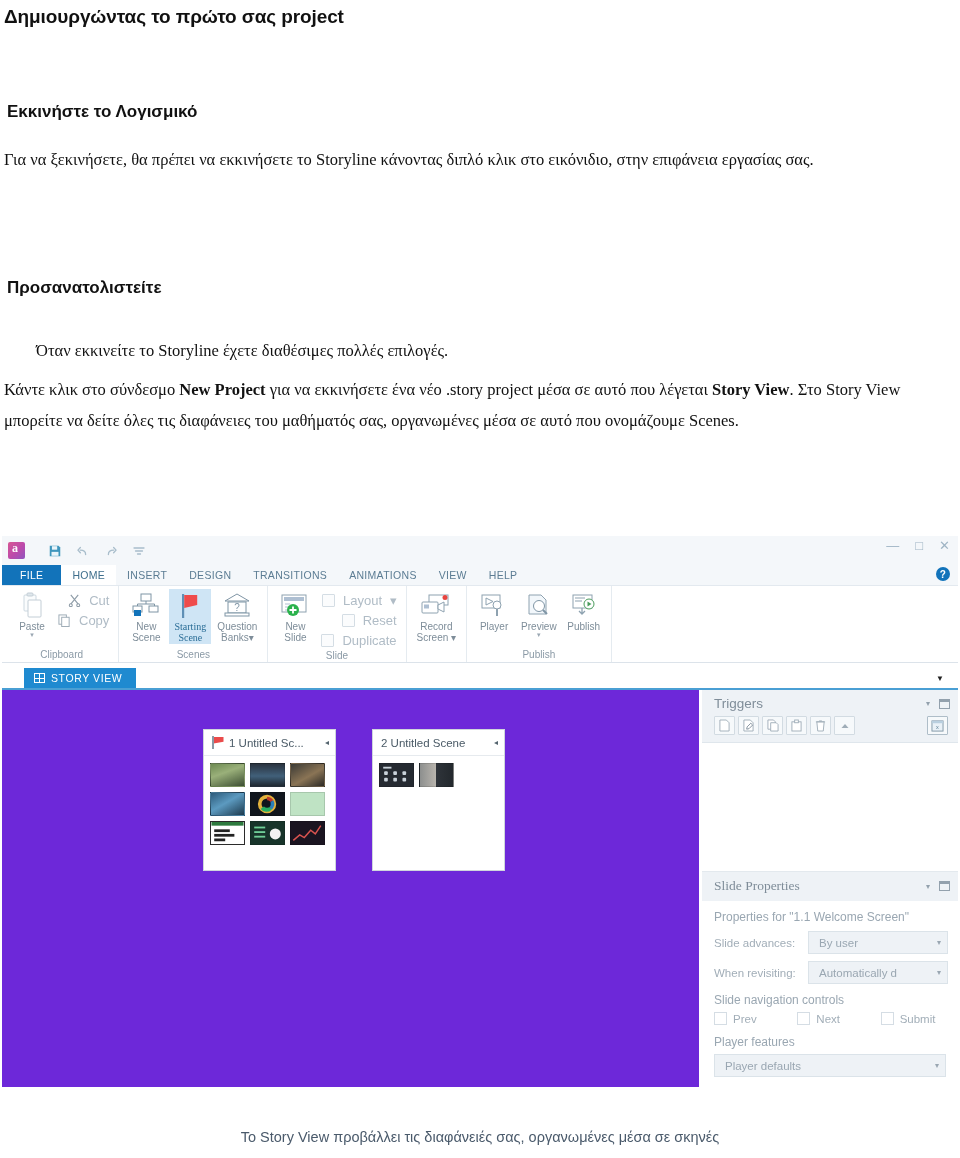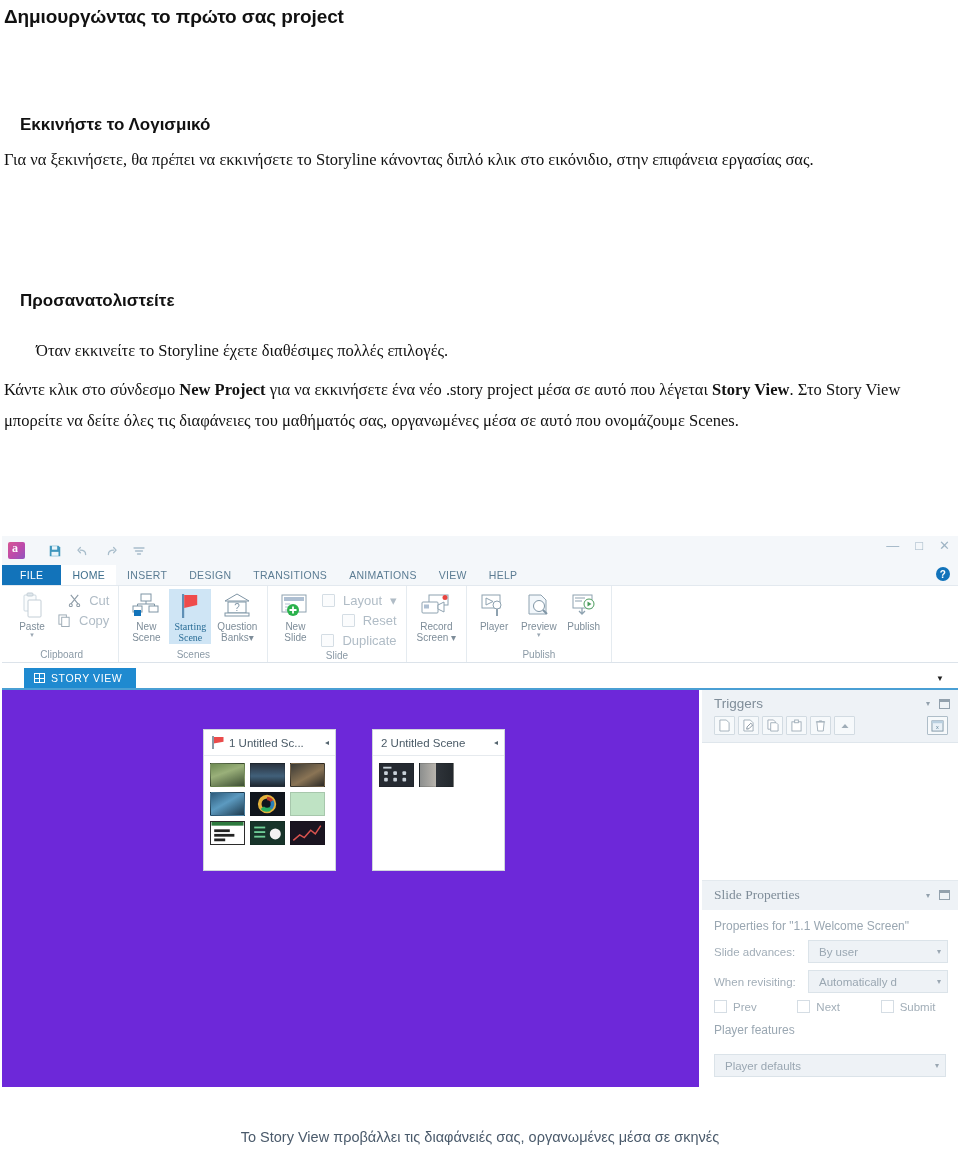--- a/index.html
+++ b/index.html
@@ -20,21 +20,21 @@
     font-size: 19px;
     font-weight: bold;
     color: #111;
     margin: 6px 0 0 0;
     letter-spacing: -0.1px;
   }
   .heading {
     font-size: 17px;
     font-weight: bold;
     color: #111;
-    margin: 16px;
+    margin: 3px;
   }
   .para {
     font-size: 16.5px;
     line-height: 31px;
     color: #111;
     margin: 0;
     font-family: Liberation Serif, serif;
   }
   .para b { font-weight: bold; }
 
@@ -297,21 +297,21 @@
     padding: 0 6px 0 10px;
     color: #9aa7b2; font-size: 11.5px;
   }
   .pselect .val { flex: 1; white-space: nowrap; overflow: hidden; }
   .pselect .ar { font-size: 8px; }
   .sect-label { padding: 2px 12px 5px 12px; font-size: 12px; color: #9aa7b2; }
   .navrow { display: flex; padding: 0 10px 8px 12px; gap: 16px; }
   .navchk { display: flex; align-items: center; gap: 6px; flex: 1; font-size: 11.5px; color:#a2aeb8; }
   .navchk .box { width: 13px; height: 13px; border: 1px solid #d5dde4; background: #fff; }
   .pfull { padding: 0 12px 10px 12px; }
-  .pfull .pselect { width: 100%; margin-top: 12px; }
+  .pfull .pselect { width: 100%; }
 
   
   #caption {
     position: absolute;
     left: 0; right: 0;
     top: 1129px;
     text-align: center;
     font-size: 14.5px;
     color: #4a5a6b;
   }
@@ -719,20 +719,21 @@
         </div>
 
         <div class="prow">
           <span class="plabel">When revisiting:</span>
           <span class="pselect">
             <span class="val">Automatically d</span>
             <span class="ar">▾</span>
           </span>
         </div>
 
+        <div class="sect-label">Slide navigation controls</div>
         <div class="navrow">
           <label class="navchk">
             <span class="box"></span>
             <span>Prev</span>
           </label>
           <label class="navchk">
             <span class="box"></span>
             <span>Next</span>
           </label>
           <label class="navchk">

